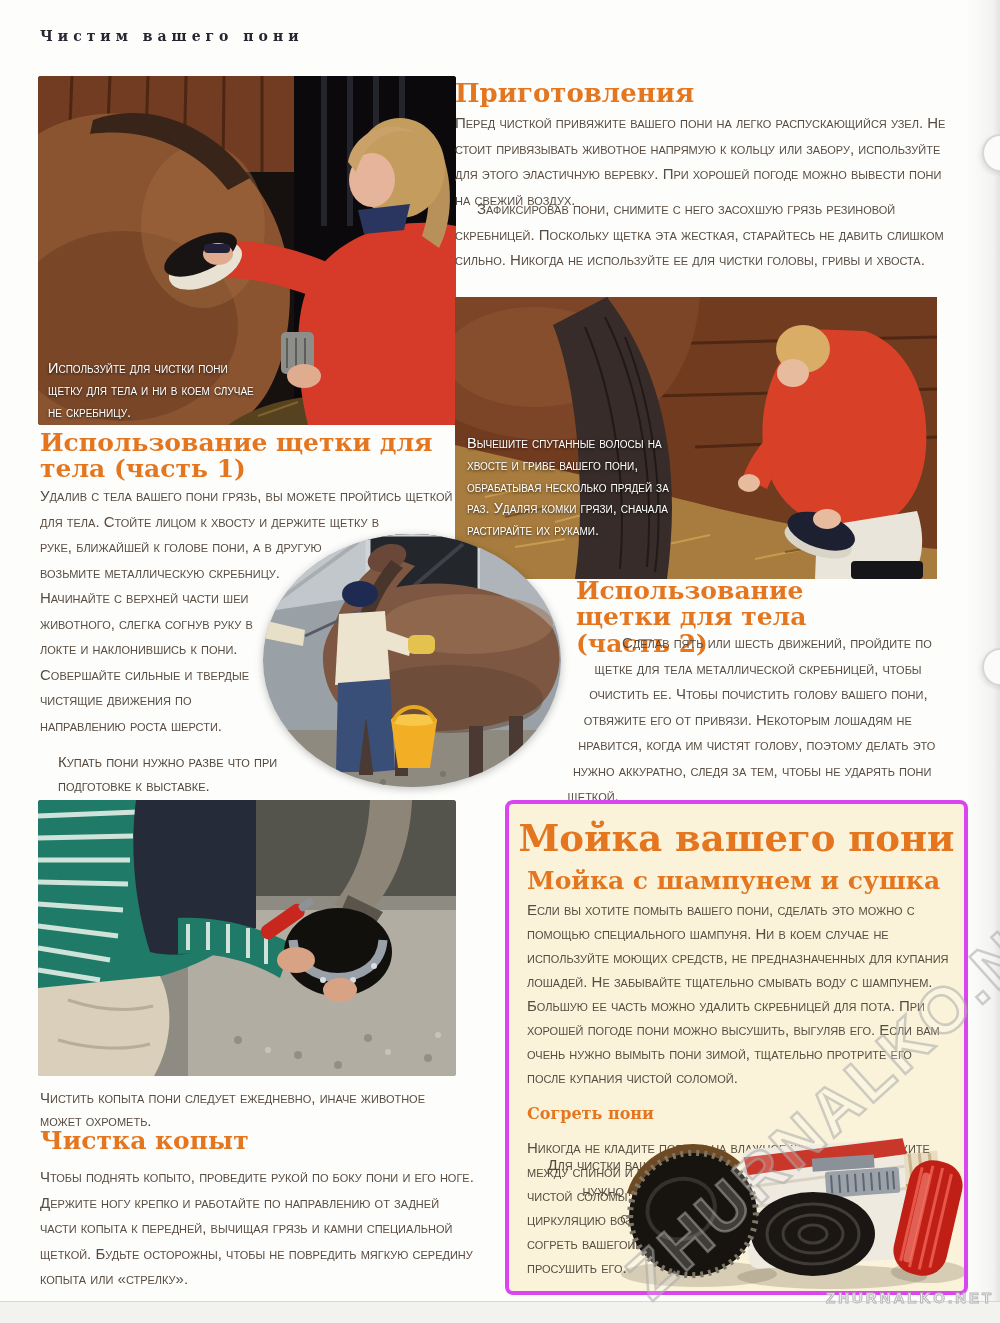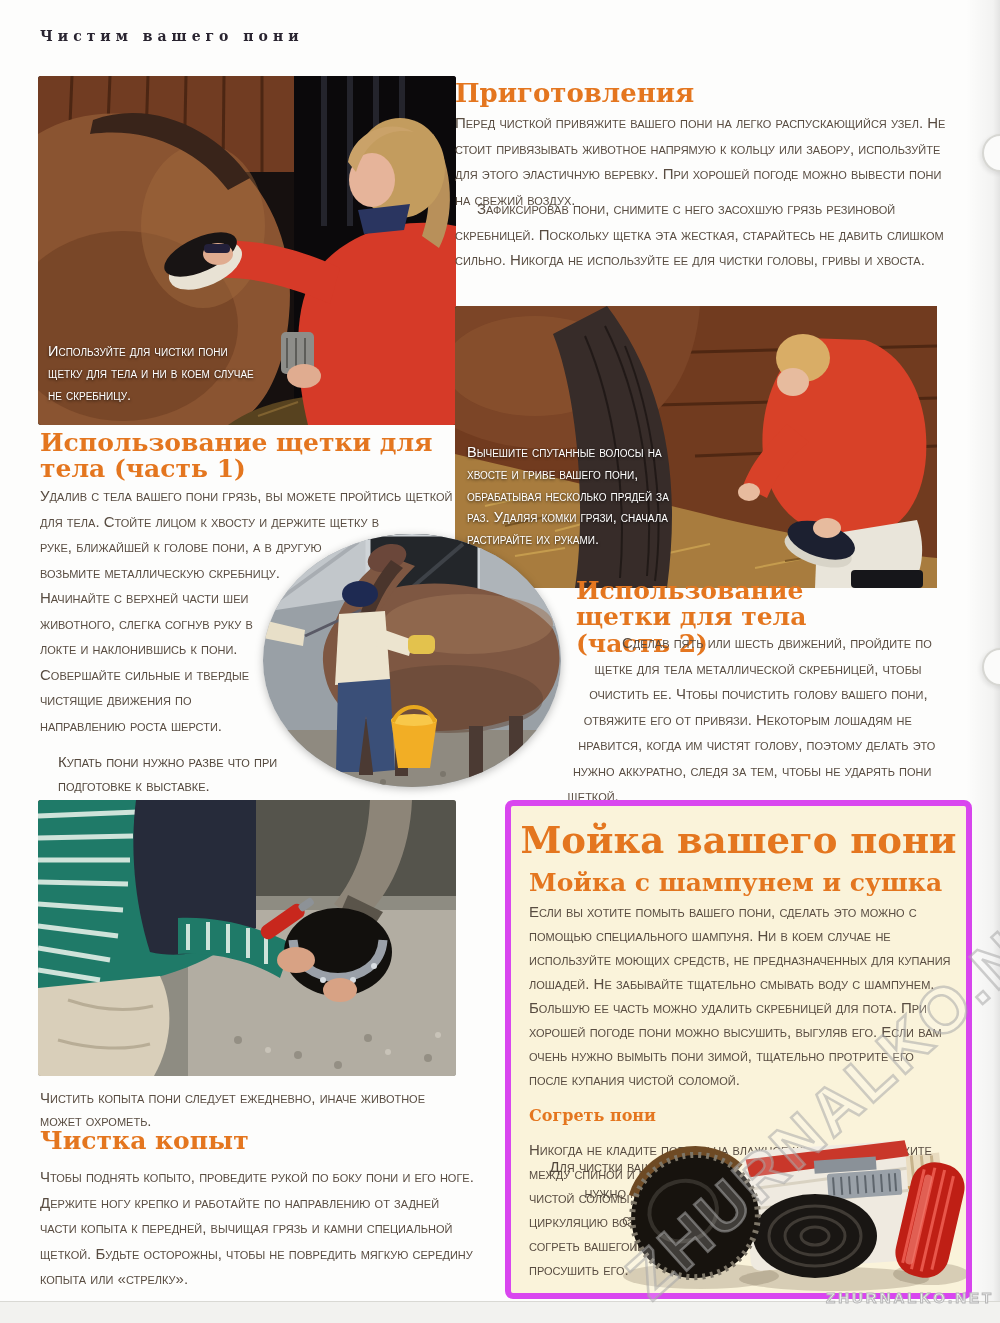--- a/index.html
+++ b/index.html
@@ -13,21 +13,21 @@
   .photo{position:absolute;overflow:hidden;border-radius:3px;}
   .photo svg{display:block;}
   .photo-caption{position:absolute;color:#fff;font-size:14.5px;line-height:1.5;font-variant:small-caps;
         text-shadow:0 1px 3px rgba(0,0,0,.75);z-index:3;}
   .note{position:absolute;font-size:15px;line-height:1.6;font-variant:small-caps;text-align:left;color:#52473c;}
   .oval{position:absolute;border-radius:50%;overflow:hidden;box-shadow:0 2px 8px rgba(0,0,0,.25);z-index:2;}
   .wrap-right{float:right;width:194px;height:310px;margin-top:46px;
         shape-outside:ellipse(160px 135px at 165px 180px);}
   .wrap-left{float:left;width:40px;height:160px;shape-outside:polygon(0 0,40px 0,6px 100%,0 100%);}
   .box{position:absolute;left:505px;top:800px;width:455px;height:487px;background:#faf3da;
-        border:6px solid #d946ef;border-radius:8px;}
+        border:4px solid #d946ef;border-radius:8px;}
   .box-h1{position:absolute;left:0;top:12px;width:100%;text-align:center;
         font-family:"DejaVu Serif",serif;font-weight:bold;font-size:37px;color:#e4761f;}
   .box-sub{position:absolute;font-family:"DejaVu Serif",serif;font-weight:bold;font-size:25px;color:#e4761f;}
   .box .para{line-height:1.6;}
   .brush-float{float:right;width:178px;height:96px;margin:0 0 4px 6px;
         shape-outside:inset(26px 0 0 0);}
   .tools-caption{position:absolute;left:30px;top:348px;width:168px;text-align:right;
         font-size:15px;line-height:1.75;font-variant:small-caps;color:#52473c;}
   .wm-big{position:absolute;left:570px;top:1075px;width:520px;text-align:center;white-space:nowrap;
         font-weight:800;font-size:64px;letter-spacing:4px;transform:rotate(-42deg);
@@ -92,28 +92,28 @@
       <ellipse cx="180" cy="178" rx="15" ry="11" fill="#e0ac90"></ellipse>
       <rect x="166" y="168" width="26" height="9" rx="4" fill="#23203a"></rect>
       <rect x="243" y="256" width="33" height="42" rx="5" fill="#8d8d89"></rect>
       <g stroke="#5d5d59" stroke-width="2">
           <line x1="249" y1="262" x2="249" y2="292"></line>
           <line x1="258" y1="262" x2="258" y2="292"></line>
           <line x1="267" y1="262" x2="267" y2="292"></line>
         </g>
       <ellipse cx="266" cy="300" rx="17" ry="12" fill="#e0ac90"></ellipse>
     </svg>
-    <div class="photo-caption" style="left:10px;top:265px;width:210px;">Используйте для чистки пони щетку для тела и ни в коем случае не скребницу.</div>
+    <div class="photo-caption" style="left:10px;top:282px;width:210px;">Используйте для чистки пони щетку для тела и ни в коем случае не скребницу.</div>
   </div>
 
   <div class="h-orange" style="left:455px;top:80px;font-size:26px;">Приготовления</div>
   <div class="para indent" style="left:455px;top:196px;width:497px;">Зафиксировав пони, снимите с него засохшую грязь резиновой скребницей. Поскольку щетка эта жесткая, старайтесь не давить слишком сильно. Никогда не используйте ее для чистки головы, гривы и хвоста.</div>
   <div class="para" style="left:455px;top:110px;width:497px;">Перед чисткой привяжите вашего пони на легко распускающийся узел. Не стоит привязывать животное напрямую к кольцу или забору, используйте для этого эластичную веревку. При хорошей погоде можно вывести пони на свежий воздух.</div>
 
-  <div class="photo" style="left:455px;top:306px;width:494px;height:282px;">
+  <div class="photo" style="left:455px;top:297px;width:494px;height:282px;">
     <svg width="482" height="282" viewBox="0 0 482 282" preserveAspectRatio="none">
       <rect width="482" height="282" fill="#713b1f"></rect>
       <g stroke="#4f2712" stroke-width="3">
           <line x1="0" y1="52" x2="482" y2="40"></line>
           <line x1="0" y1="104" x2="482" y2="92"></line>
           <line x1="240" y1="150" x2="482" y2="140"></line>
         </g>
       <path d="M0,0 L96,0 L58,56 L0,72 Z" fill="#173833"></path>
       <path d="M0,0 L245,0 C240,62 212,112 160,132 C100,152 40,142 0,122 Z" fill="#7c4527"></path>
       <ellipse cx="80" cy="60" rx="90" ry="50" fill="#8d5530" opacity="0.6"></ellipse>

